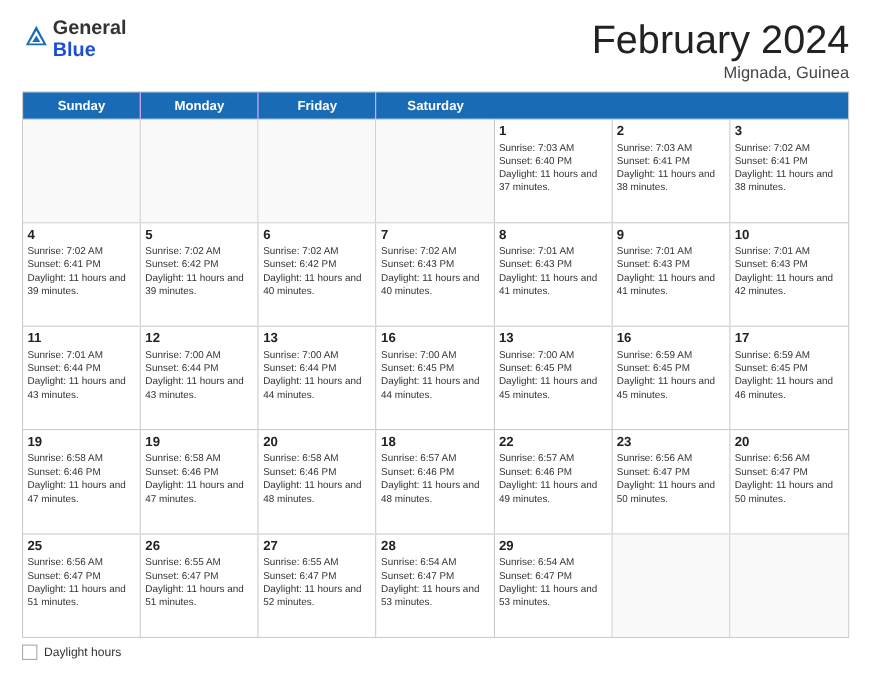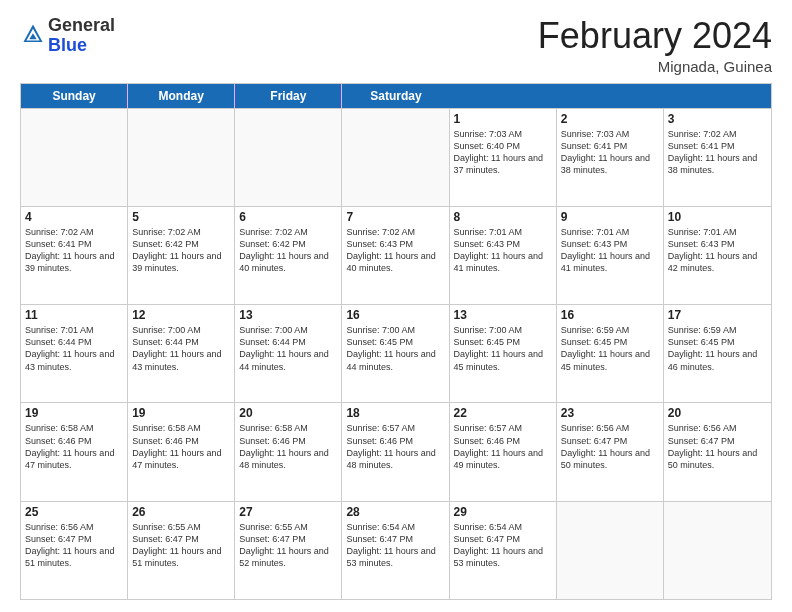--- a/index.html
+++ b/index.html
@@ -283,13 +283,17 @@
           <div class="cal-cell">
             <span class="day-number">29</span>
             <div class="day-info">Sunrise: 6:54 AM<br>Sunset: 6:47 PM<br>Daylight: 11 hours and 53 minutes.</div>
           </div>
           <div class="cal-cell empty"></div>
           <div class="cal-cell empty"></div>
         </div>
       </div>
   </div>
 
+  <div class="footer">
+    <div class="footer-box"></div>
+    <span>Daylight hours</span>
+  </div>
 </div>
 
 </body></html>

